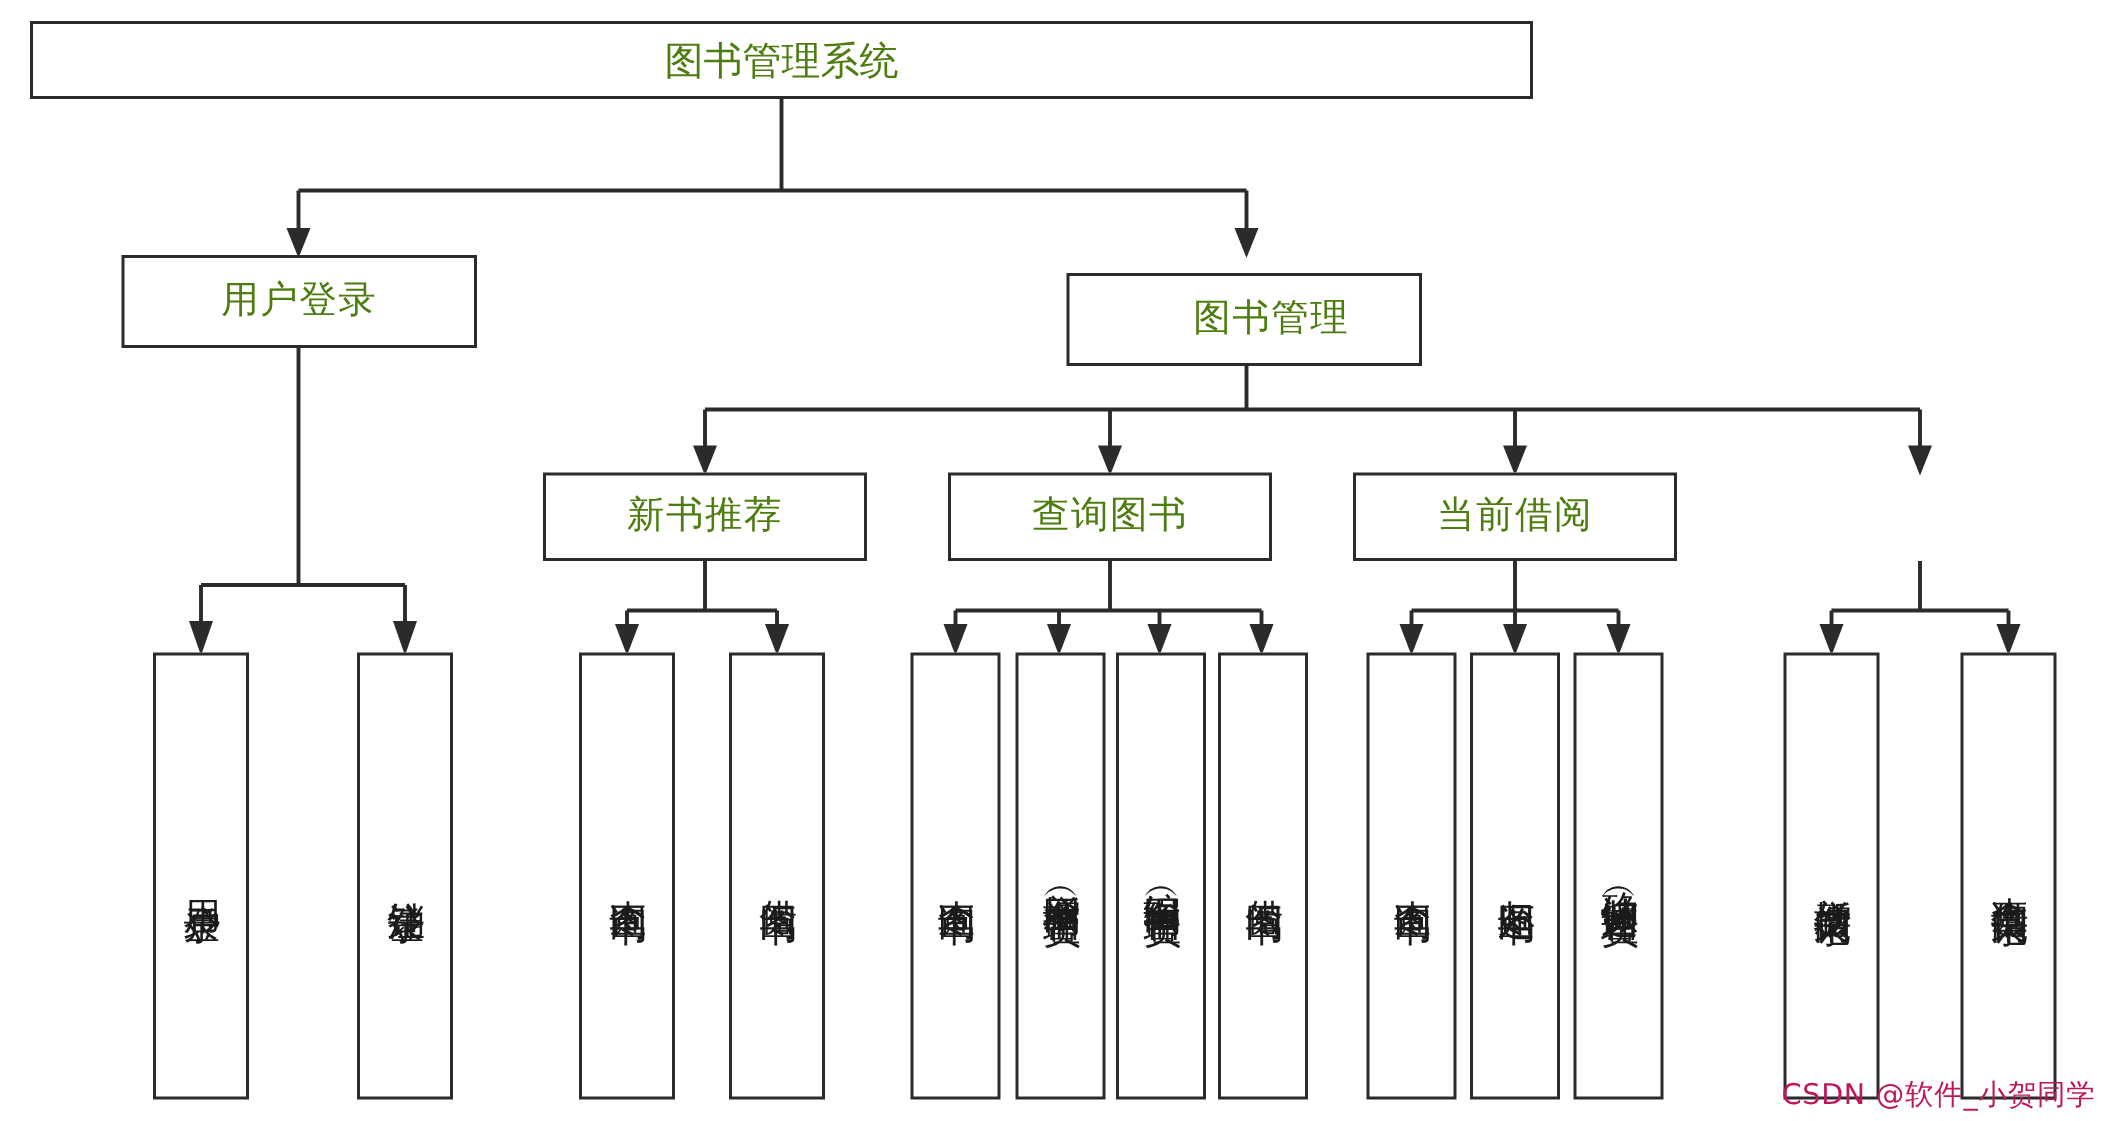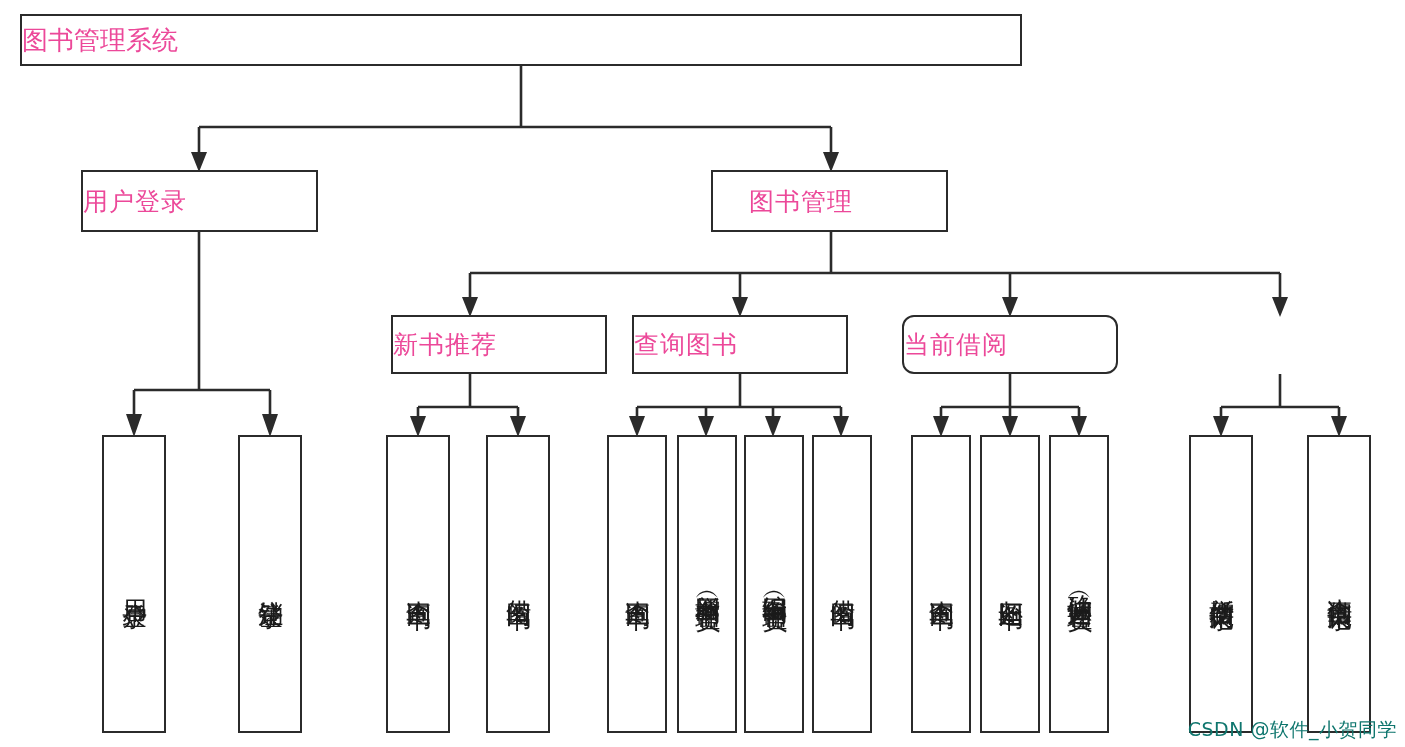--- a/index.html
+++ b/index.html
@@ -1,27 +1,27 @@
 <!DOCTYPE html>
 <html><head>
 <meta charset="utf-8">
 <style>
   html,body{margin:0;padding:0;background:#ffffff;}
   body{width:1405px;height:747px;font-family:"DejaVu Sans","Liberation Sans",sans-serif;}
   #canvas{position:relative;width:1405px;height:747px;overflow:hidden;background:#ffffff;}
   svg.lines{position:absolute;left:0;top:0;width:1405px;height:747px;pointer-events:none;}
   .node{position:absolute;box-sizing:border-box;border:2.5px solid #2b2b2b;background:#ffffff;
-        display:flex;align-items:center;justify-content:flex-start;color:#ec4899;}
+        display:flex;align-items:center;justify-content:center;color:#4d7c0f;font-family:Liberation Mono, monospace;}
   .node.h{font-size:25px;letter-spacing:1px;line-height:1;}
   .node.root{font-size:26px;}
   .leaf{position:absolute;box-sizing:border-box;border:2.5px solid #2b2b2b;background:#ffffff;
         display:flex;align-items:center;justify-content:center;}
   .vtext{writing-mode:vertical-rl;text-orientation:upright;font-size:25px;line-height:1.22;
          letter-spacing:2px;color:#1b1b1b;white-space:nowrap;}
-  .watermark{position:absolute;right:8px;bottom:4px;font-size:19px;color:#0f766e;
+  .watermark{position:absolute;right:8px;bottom:4px;font-size:19px;color:#be185d;
              letter-spacing:.5px;white-space:nowrap;}
 </style>
 </head>
 <body>
 
 <div id="canvas">
 
   <svg class="lines" viewBox="0 0 1405 747" xmlns="http://www.w3.org/2000/svg">
     <defs>
       <marker id="arw" markerWidth="9" markerHeight="11" refX="4.5" refY="10" orient="auto-start-reverse" markerUnits="userSpaceOnUse">
@@ -100,31 +100,31 @@
     </g>
   </svg>
 
   <div class="node root" style="left:20px;top:14px;width:1002px;height:52px;">
     <span>图书管理系统</span>
   </div>
 
   <div class="node h" style="left:81px;top:170px;width:237px;height:62px;">
     <span>用户登录</span>
   </div>
-  <div class="node h" style="left:711px;top:170px;width:237px;height:62px;padding-left:36px;">
+  <div class="node h" style="left:711px;top:182px;width:237px;height:62px;padding-left:36px;">
     <span>图书管理</span>
   </div>
 
-  <div class="node h" style="left:362px;top:315px;width:216px;height:59px;margin-left:29px;">
+  <div class="node h" style="left:362px;top:315px;width:216px;height:59px;">
     <span>新书推荐</span>
   </div>
   <div class="node h" style="left:632px;top:315px;width:216px;height:59px;">
     <span>查询图书</span>
   </div>
-  <div class="node h" style="left:902px;top:315px;width:216px;height:59px;border-radius:12px;">
+  <div class="node h" style="left:902px;top:315px;width:216px;height:59px;">
     <span>当前借阅</span>
   </div>
 
   <div class="leaf" style="left:102px;top:435px;width:64px;height:298px;">
     <span class="vtext">用户登录</span>
   </div>
   <div class="leaf" style="left:238px;top:435px;width:64px;height:298px;">
     <span class="vtext">注销登录</span>
   </div>
 

